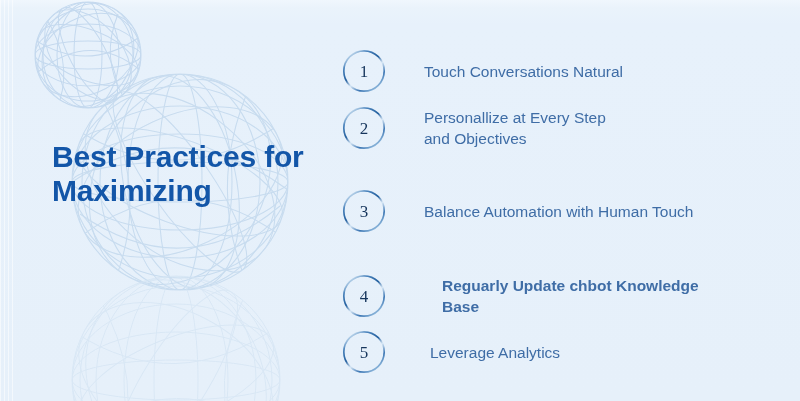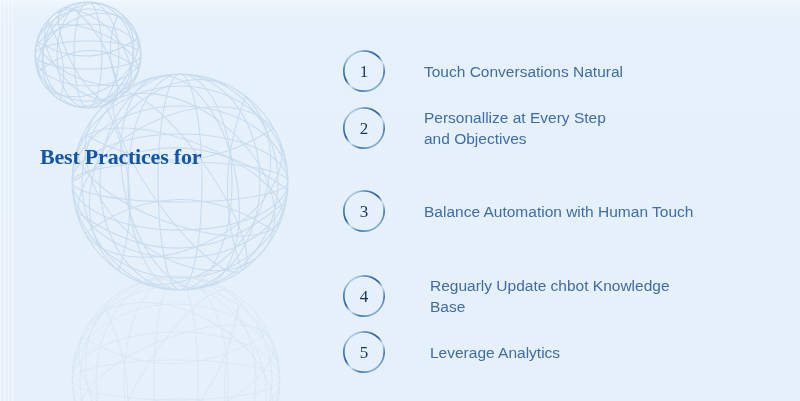--- a/index.html
+++ b/index.html
@@ -22,28 +22,27 @@
     background:repeating-linear-gradient(90deg,
       rgba(255,255,255,.55) 0px, rgba(255,255,255,.55) 1px,
       rgba(255,255,255,0) 1px, rgba(255,255,255,0) 4px);
     pointer-events:none;
   }
   #globes{position:absolute;left:0;top:0;width:800px;height:401px;}
 
   
   #title{
     position:absolute;
-    left:40px; top:140px;
+    left:52px; top:140px;
     width:300px;
     color:#1356a8;
     font-weight:bold;
-    font-size:22px;
+    font-size:30px;
     line-height:34px;
     letter-spacing:-0.2px;
-    font-family:Liberation Serif, serif;
   }
   #title .tline{display:block;white-space:nowrap;}
 
   
   #list{position:absolute;left:336px;top:0;width:464px;height:401px;}
   .row{position:absolute;display:flex;align-items:center;}
   .badge{
     position:relative;
     width:44px;height:44px;flex:0 0 44px;
     border-radius:50%;
@@ -158,20 +157,21 @@
         <path d="M96 292 Q148 380 116 470"></path>
         <path d="M246 292 Q206 380 240 470"></path>
       </g>
     </g>
   </svg>
 
   <div id="edge-streaks"></div>
 
   <div id="title">
     <span class="tline">Best Practices for</span>
+    <span class="tline">Maximizing</span>
   </div>
 
   <div id="list">
 
     <div class="row" style="left:6px;top:49px;">
       <div class="badge">
         <svg class="ring" viewBox="0 0 44 44">
           <circle cx="22" cy="22" r="20.2" fill="none" stroke="url(#ringGrad)" stroke-width="1.7"></circle>
         </svg>
         <span class="num">1</span>
@@ -200,21 +200,21 @@
       <div class="rowtext" style="margin-left:38px;text-align:center;">Balance Automation with Human Touch</div>
     </div>
 
     <div class="row" style="left:6px;top:274px;">
       <div class="badge">
         <svg class="ring" viewBox="0 0 44 44">
           <circle cx="22" cy="22" r="20.2" fill="none" stroke="url(#ringGrad)" stroke-width="1.7"></circle>
         </svg>
         <span class="num">4</span>
       </div>
-      <div class="rowtext" style="margin-left:44px;">Reguarly Update chbot Knowledge
+      <div class="rowtext" style="margin-left:56px;font-weight:bold;">Reguarly Update chbot Knowledge
 Base</div>
     </div>
 
     <div class="row" style="left:6px;top:330px;">
       <div class="badge">
         <svg class="ring" viewBox="0 0 44 44">
           <circle cx="22" cy="22" r="20.2" fill="none" stroke="url(#ringGrad)" stroke-width="1.7"></circle>
         </svg>
         <span class="num">5</span>
       </div>

